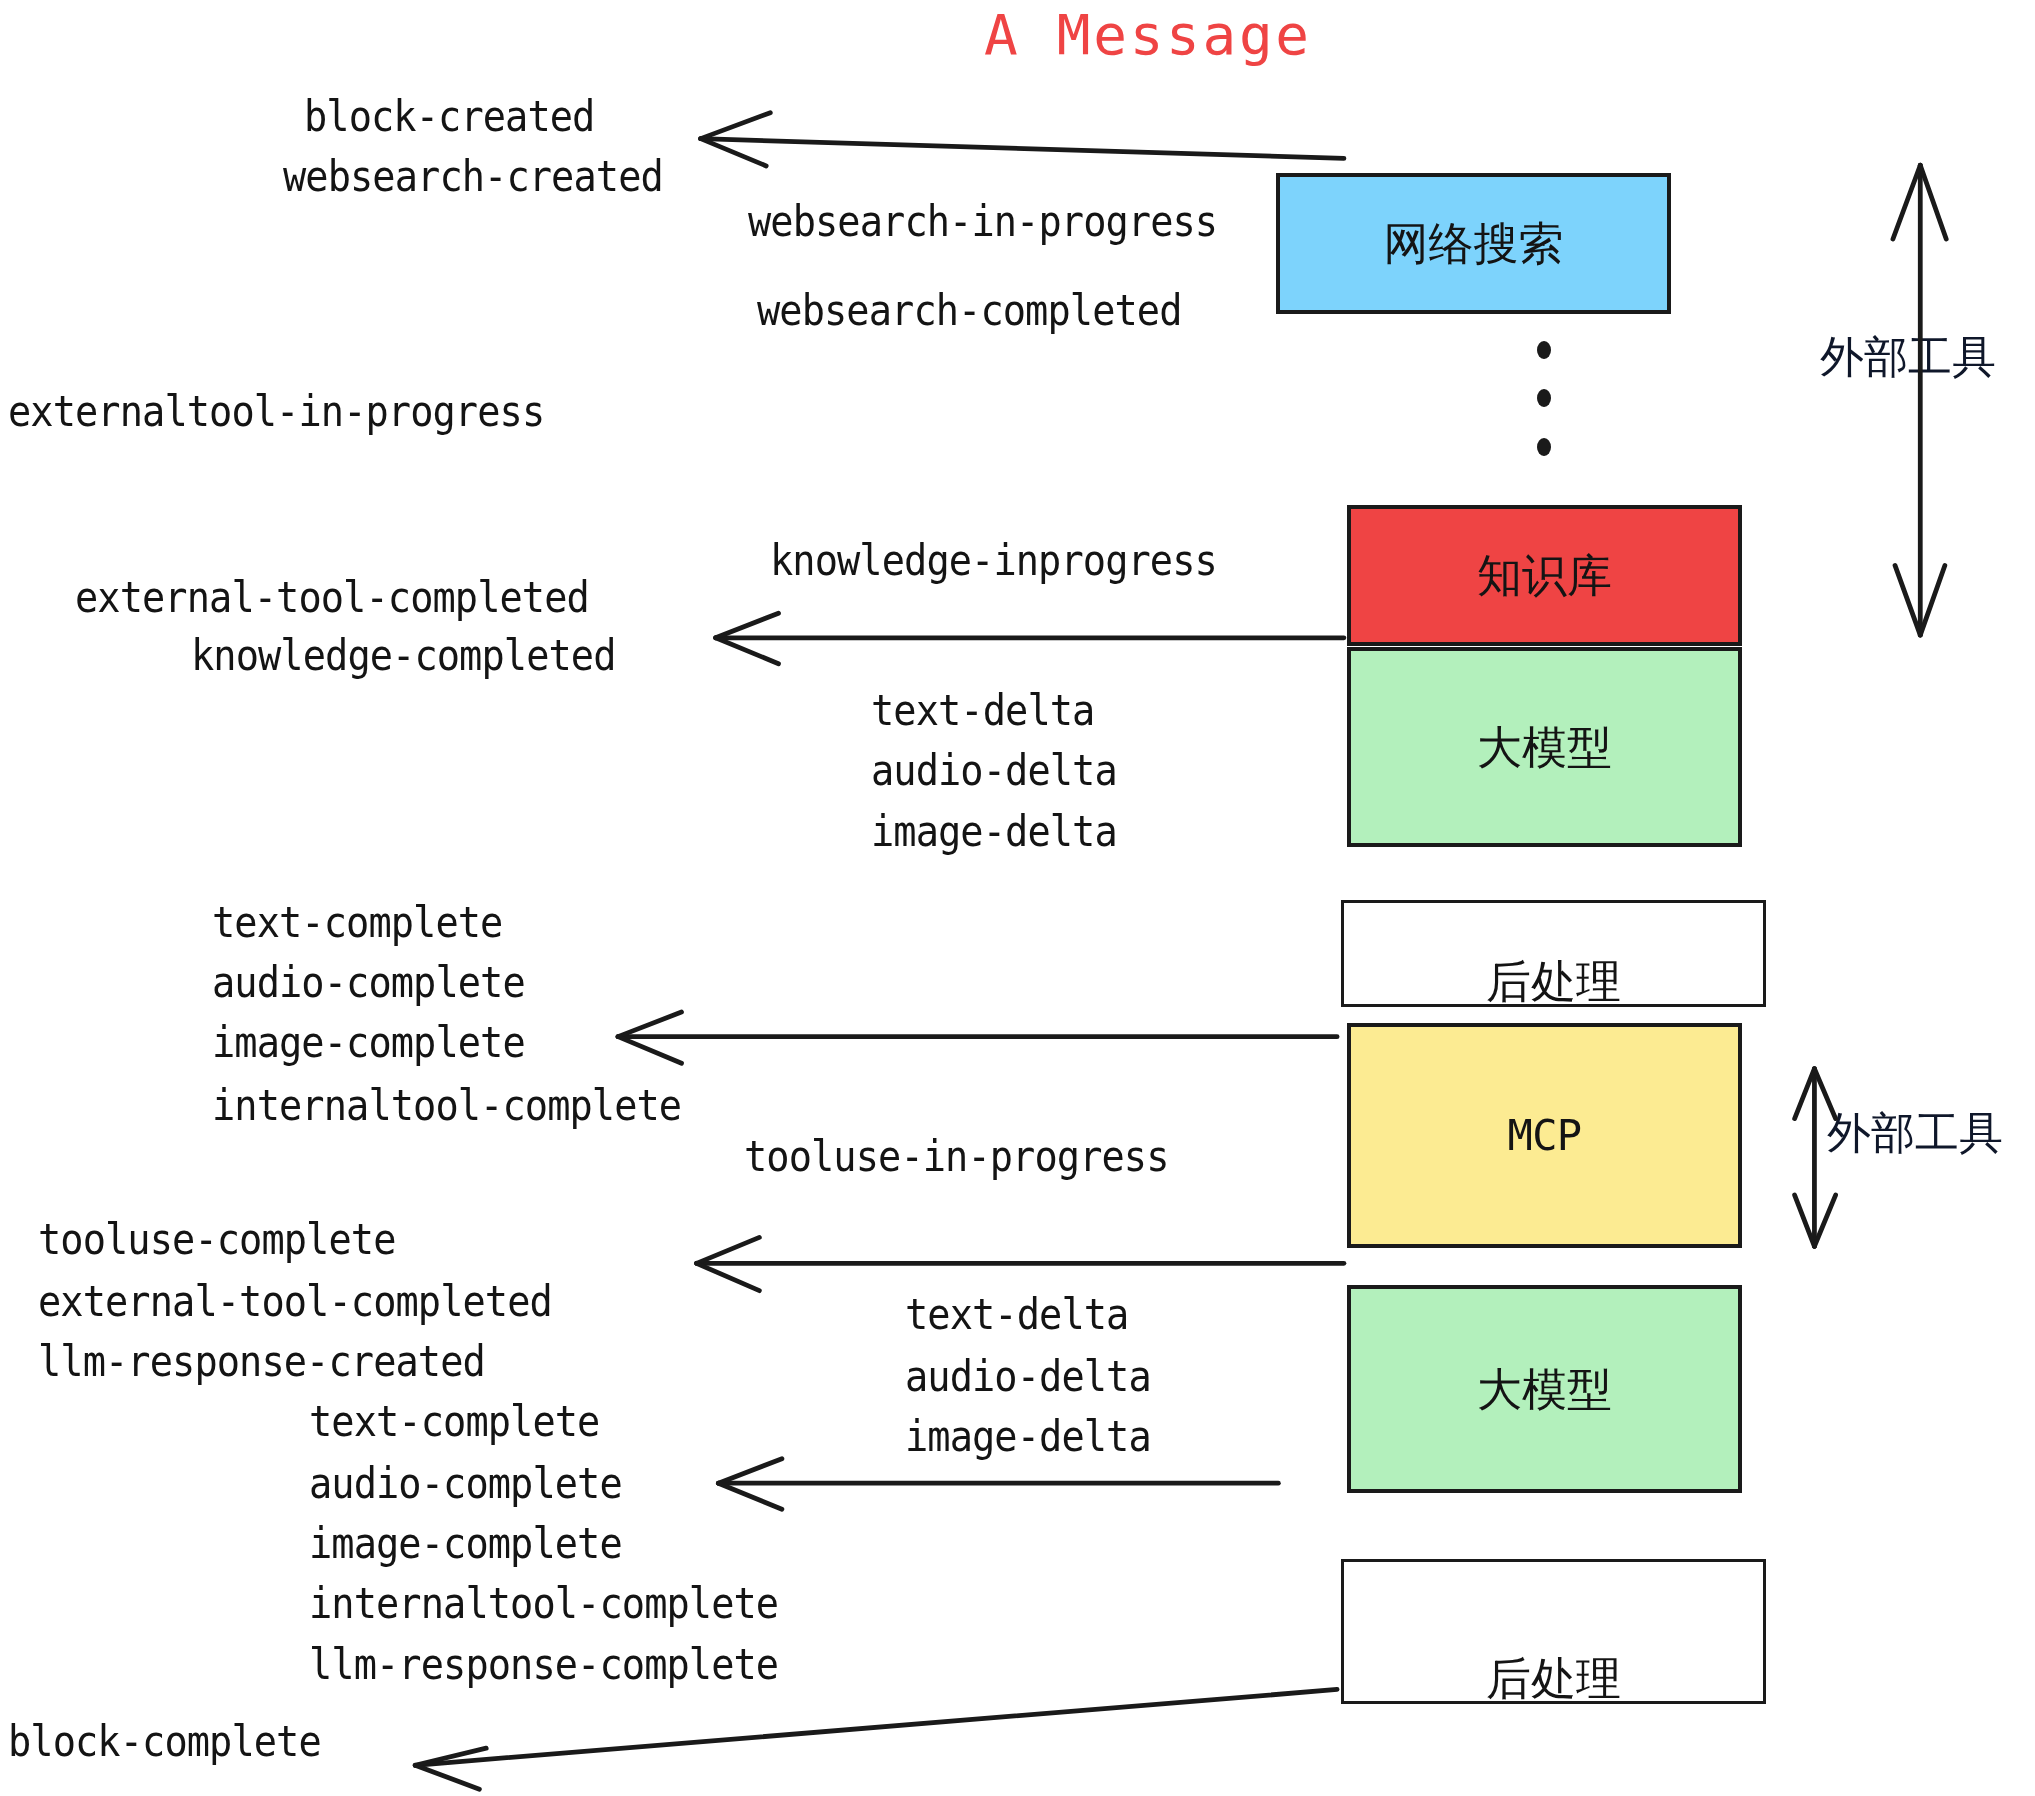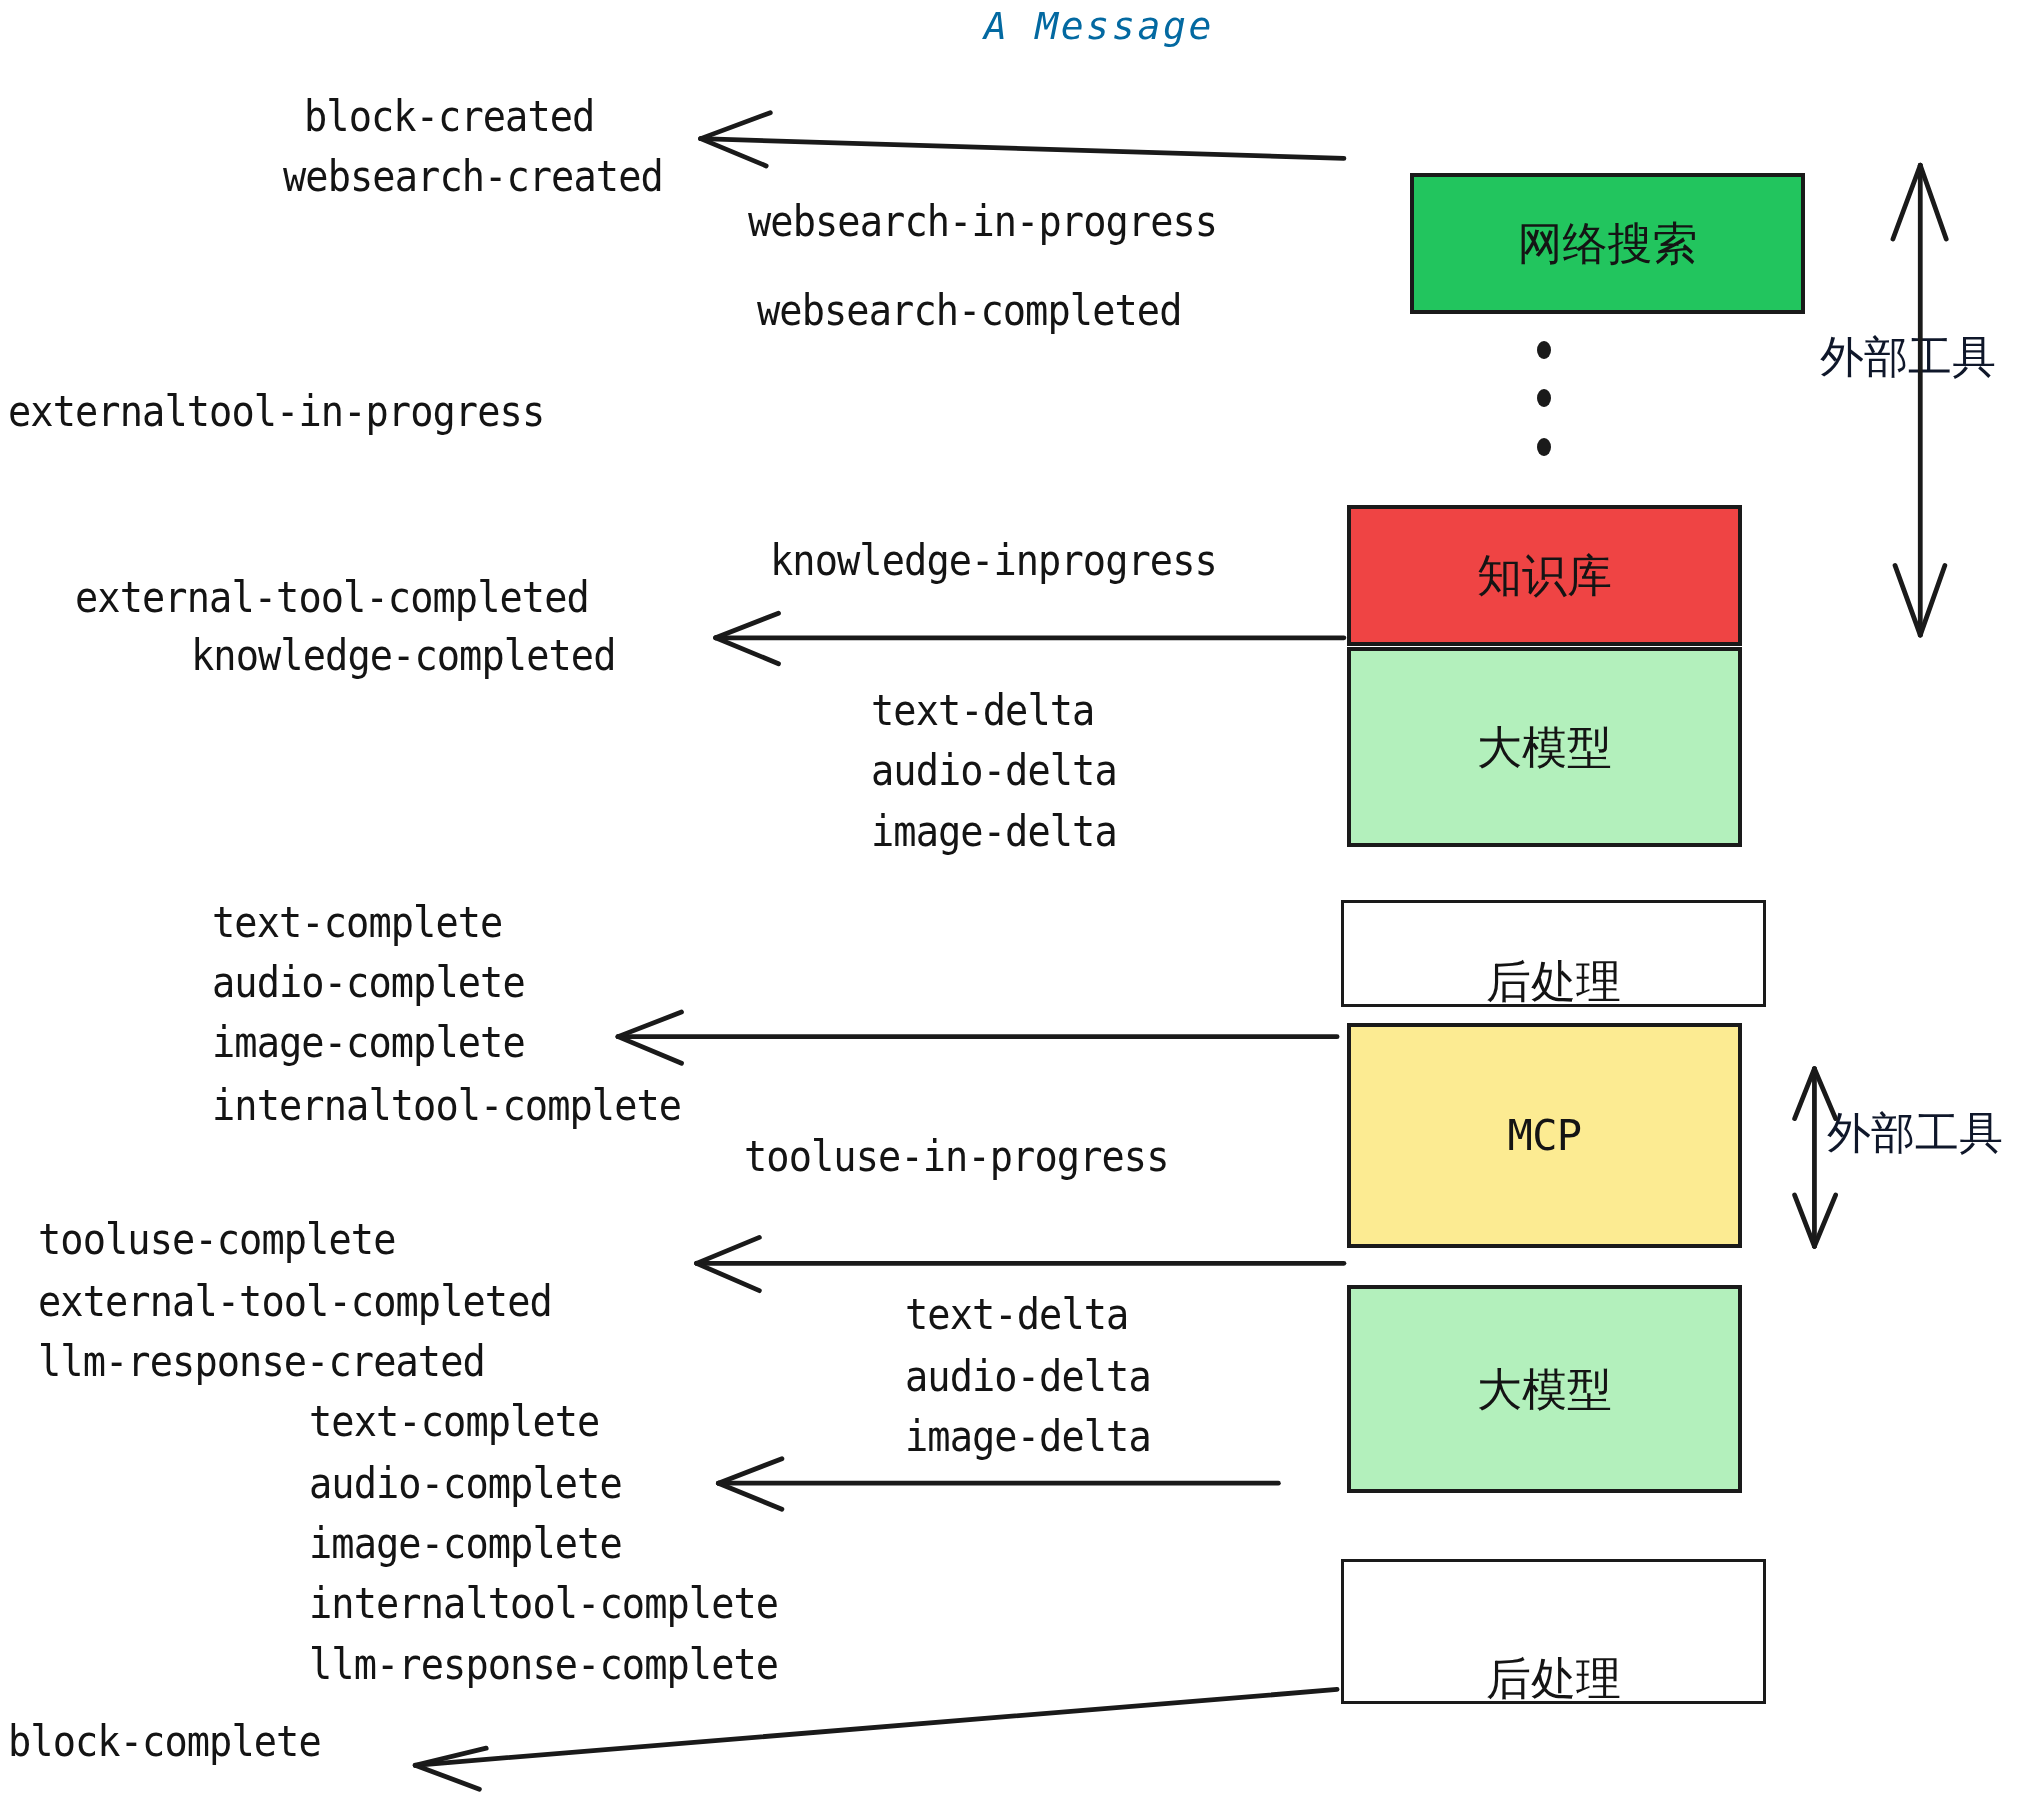--- a/index.html
+++ b/index.html
@@ -24,26 +24,25 @@
     font-family: "DejaVu Sans Mono", "Liberation Mono", monospace;
     font-size: 42px;
     line-height: 1;
     letter-spacing: -1px;
     transform: scaleX(0.92);
     transform-origin: left center;
   }
   .title {
     position: absolute;
     white-space: pre;
-    color: #0369a1;
-    font-family: "DejaVu Sans Mono", "Liberation Mono", monospace;
-    font-size: 38px;
+    color: #ef4444;
+    font-family: "DejaVu Sans Mono", "Liberation Mono", monospace;
+    font-size: 56px;
     line-height: 1;
     letter-spacing: 2.7px;
-    font-style: italic;
   }
   
   .box {
     position: absolute;
     box-sizing: border-box;
     border: 4.1px solid #1a1a1a;
     display: flex;
     align-items: center;
     justify-content: center;
     color: #141414;
@@ -121,21 +120,21 @@
   <div class="evt" style="left:905px; top:1416px;">image-delta</div>
 
   <div class="evt" style="left:309px;  top:1401px;">text-complete</div>
   <div class="evt" style="left:309px;  top:1463px;">audio-complete</div>
   <div class="evt" style="left:309px;  top:1523px;">image-complete</div>
   <div class="evt" style="left:309px;  top:1583px;">internaltool-complete</div>
   <div class="evt" style="left:309px;  top:1644px;">llm-response-complete</div>
 
   <div class="evt" style="left:8.2px;   top:1721px;">block-complete</div>
 
-  <div class="box" style="left:1410px; top:173px; width:395px; height:141px; background:#22c55e;">
+  <div class="box" style="left:1276px; top:173px; width:395px; height:141px; background:#7dd3fc;">
     <span class="box-label-cn">网络搜索</span>
   </div>
 
   <div class="box" style="left:1347px; top:505px; width:395px; height:141px; background:#ef4444;">
     <span class="box-label-cn">知识库</span>
   </div>
 
   <div class="box" style="left:1347px; top:647px; width:395px; height:200px; background:#B3F0BC;">
     <span class="box-label-cn">大模型</span>
   </div>

